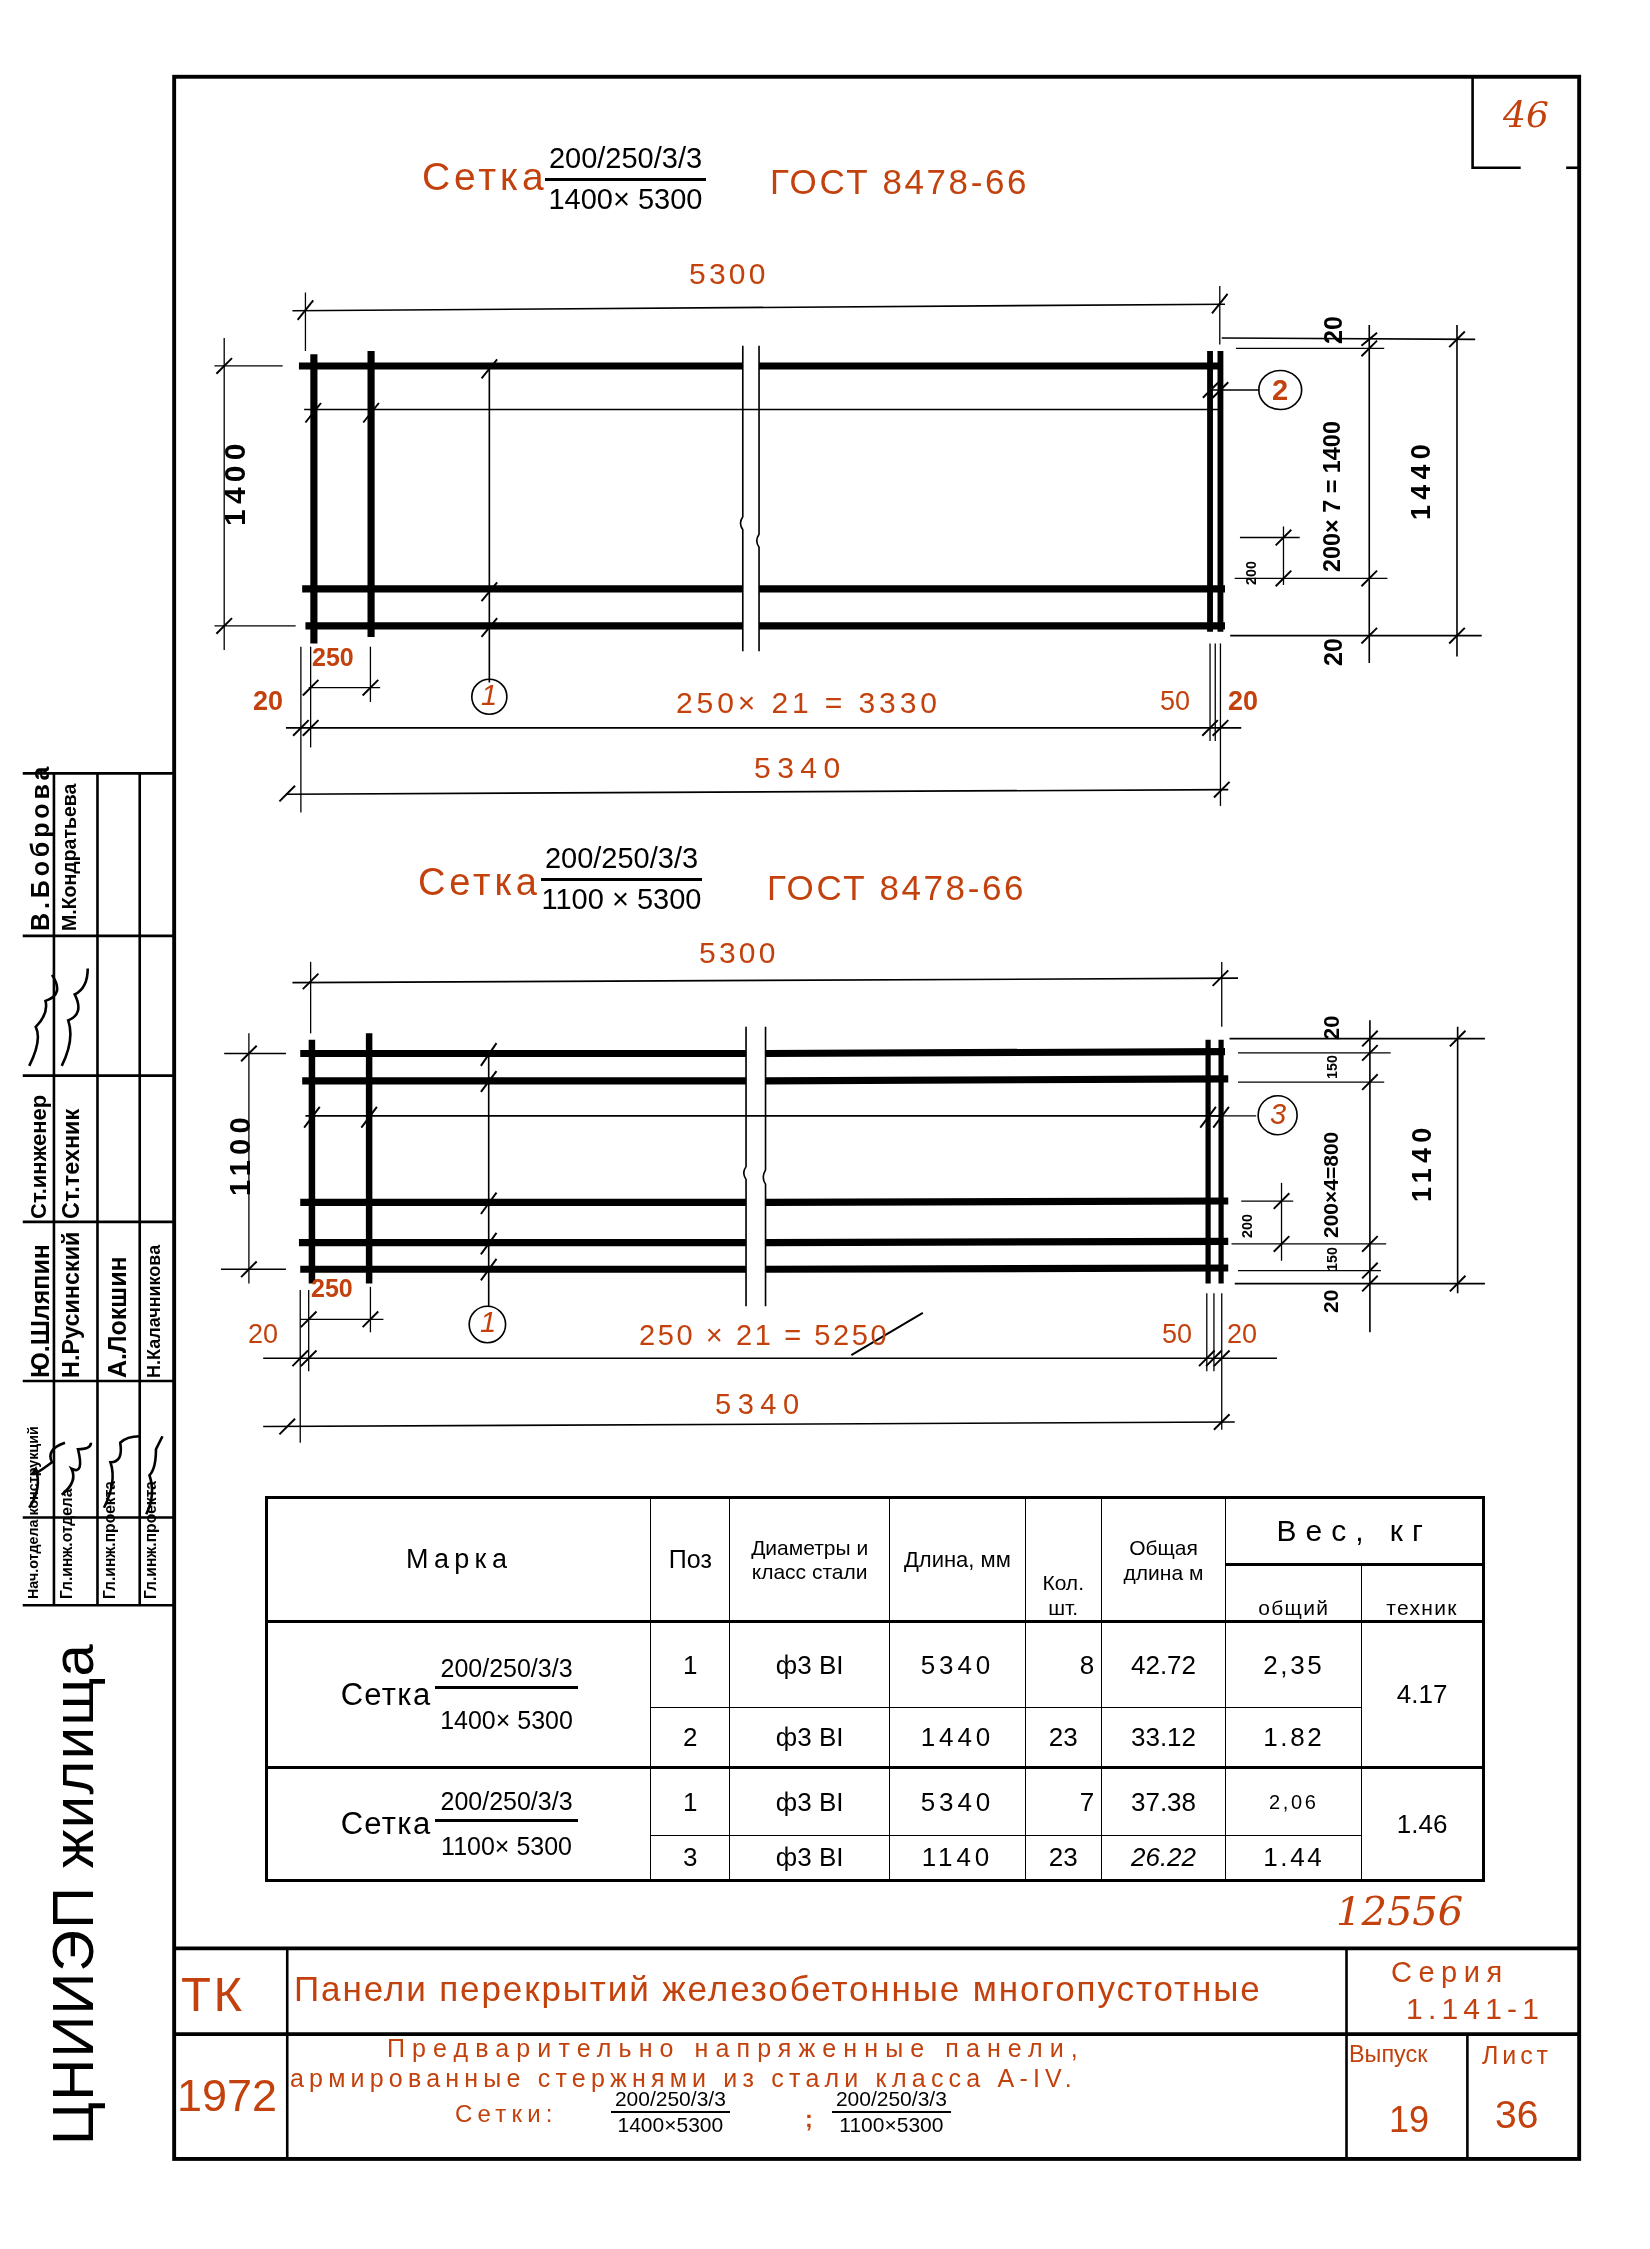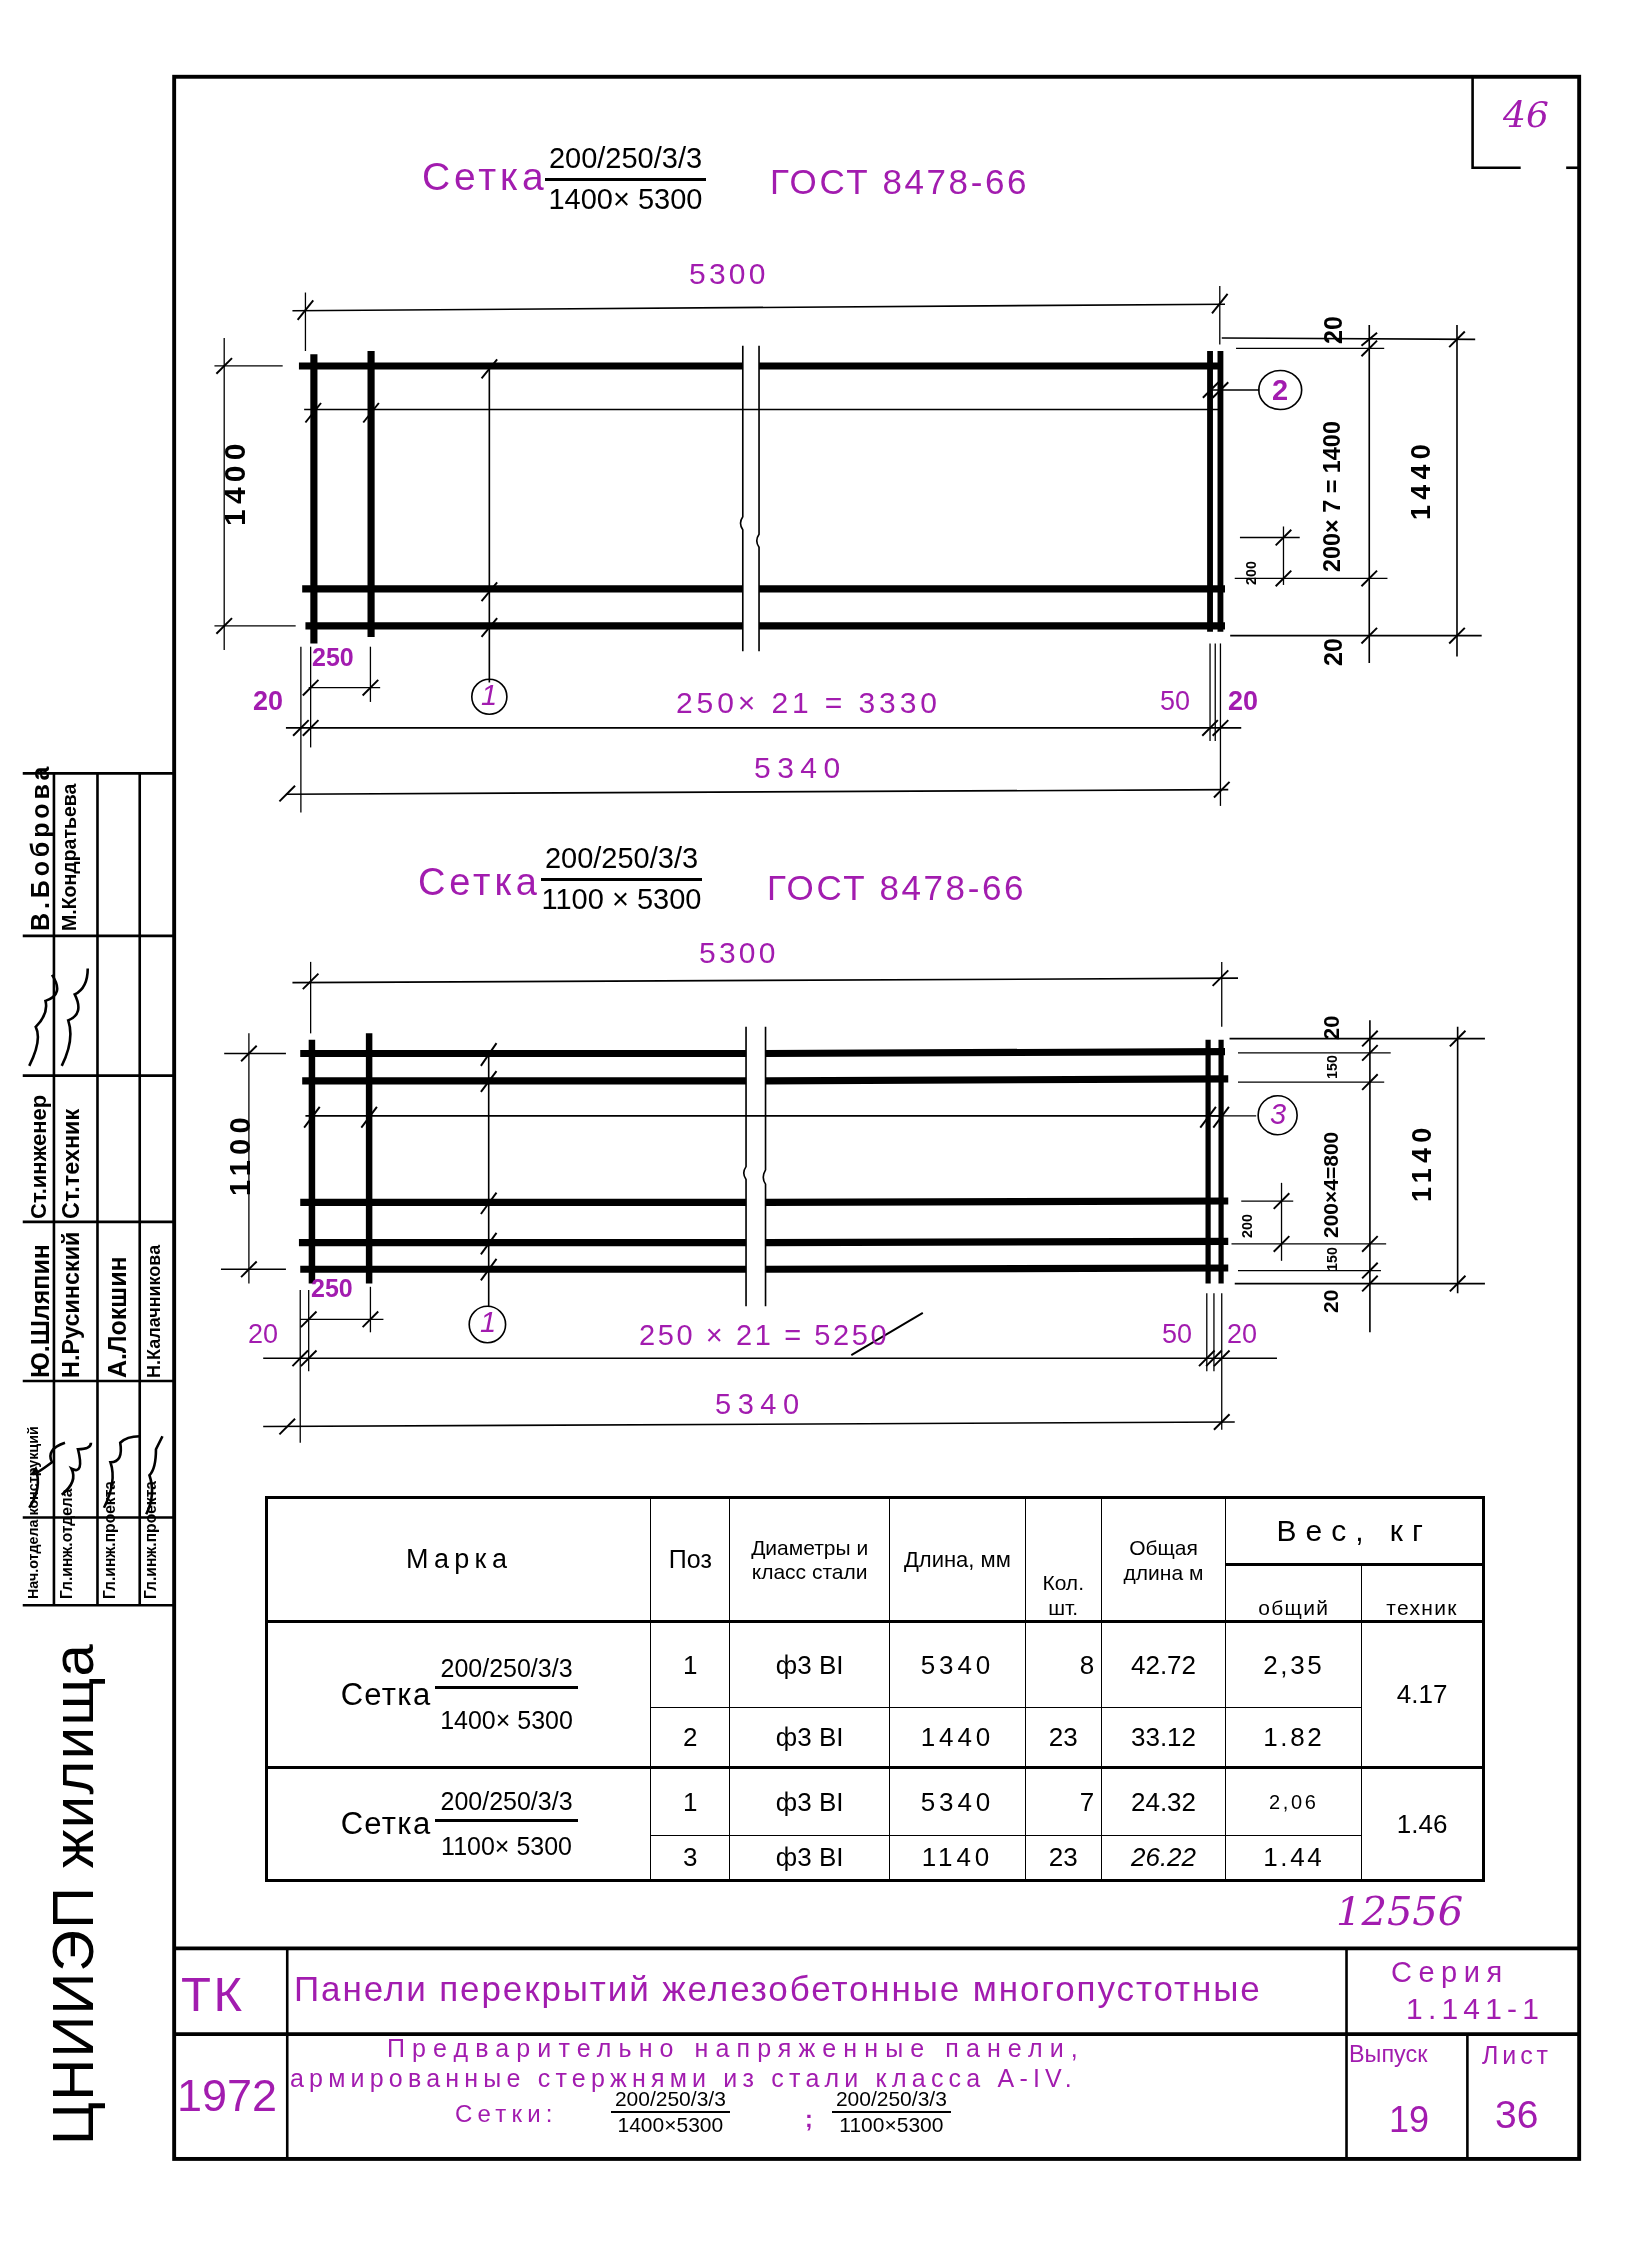--- a/index.html
+++ b/index.html
@@ -1,18 +1,18 @@
 <!DOCTYPE html>
 <html style="font-size:10.4px"><head>
 <meta charset="utf-8">
 <style>
   html, body { margin:0; padding:0; background:#ffffff; }
   body { width:1650px; height:2250px; position:relative; overflow:hidden;
          font-family:"DejaVu Sans Condensed","Liberation Sans Narrow","Liberation Sans",sans-serif; color:#000; }
-  .txt { position:absolute; white-space:nowrap; font-family:"Liberation Sans",sans-serif; color:#a21caf; }
+  .txt { position:absolute; white-space:nowrap; font-family:"Liberation Sans",sans-serif; color:#c2410c; }
   svg { position:absolute; left:0; top:0; }
   .frac { position:absolute; text-align:center; font-family:"Liberation Sans",sans-serif; }
   .frac .num { display:block; border-bottom:3.2px solid #000; padding:0 3.9px 2.6px 3.9px; }
   .frac .den { display:block; padding-top:2.6px; }
   .tbl { position:absolute; border-collapse:collapse; font-family:"Liberation Sans",sans-serif; }
   .tbl td { border:1.9px solid #000; text-align:center; vertical-align:middle; padding:0; }
   .rot { position:absolute; transform:rotate(-90deg); transform-origin:left top; white-space:nowrap; font-family:"Liberation Sans",sans-serif; font-weight:bold; }
 </style>
 </head>
 <body>
@@ -323,21 +323,21 @@
         <span style="display:inline-block;text-align:center;margin-left:3.9px;font-size:25px;">
           <span style="display:block;border-bottom:3.9px solid #000;padding:0 5.2px 2.6px;">200/250/3/3</span>
           <span style="display:block;padding-top:10.4px;">1100× 5300</span>
         </span>
       </div>
     </td>
     <td style="font-size:26px;">1</td>
     <td style="font-size:26px;">ф3 ВI</td>
     <td style="font-size:26px;letter-spacing:3.9px;">5340</td>
     <td style="font-size:26px;text-align:right;padding-right:6.5px;">7</td>
-    <td style="font-size:26px;">24.32</td>
+    <td style="font-size:26px;">37.38</td>
     <td style="font-size:20px;letter-spacing:2.6px;">2,06</td>
     <td rowspan="2" style="font-size:26px;">1.46</td>
   </tr>
   <tr style="height:45px">
     <td style="font-size:26px;">3</td>
     <td style="font-size:26px;">ф3 ВI</td>
     <td style="font-size:26px;letter-spacing:3.9px;">1140</td>
     <td style="font-size:26px;">23</td>
     <td style="font-size:26px;font-style:italic;">26.22</td>
     <td style="font-size:26px;letter-spacing:2.6px;">1.44</td>

